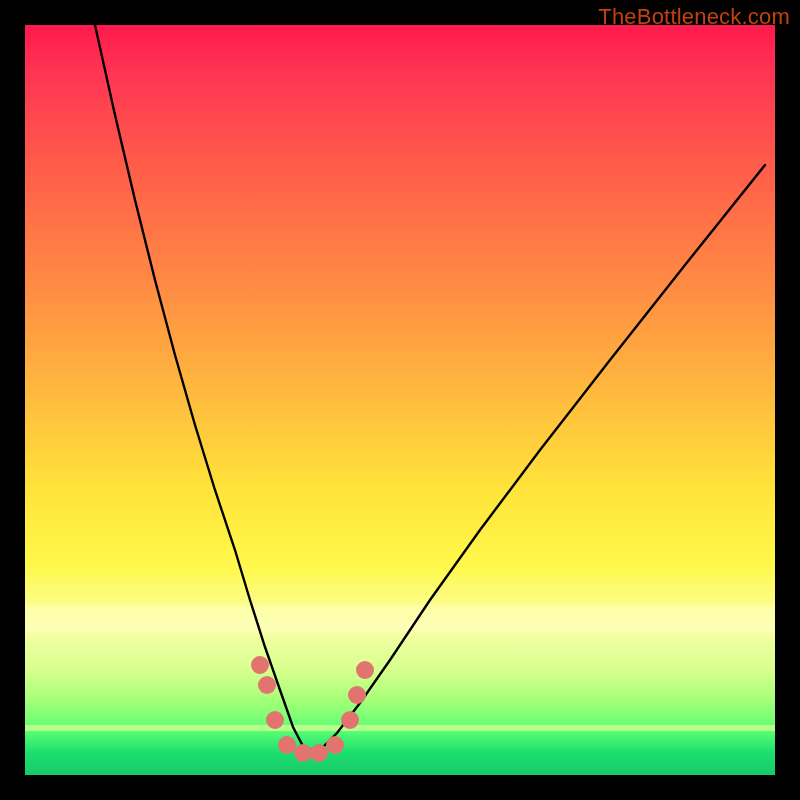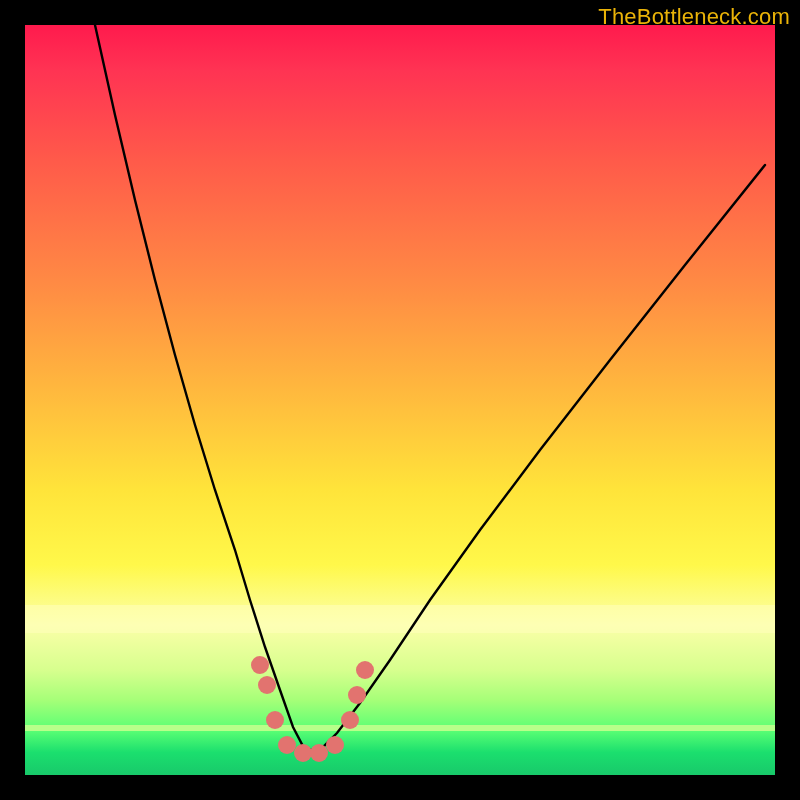--- a/index.html
+++ b/index.html
@@ -63,21 +63,21 @@
     position: absolute;
     top: 0;
     left: 0;
     width: 750px;
     height: 750px;
   }
   .watermark {
     position: absolute;
     top: 4px;
     right: 10px;
-    color: #eab308;
+    color: #c2410c;
     font-size: 22px;
     letter-spacing: 0.2px;
     user-select: none;
   }
 </style>
 </head>
 <body>
 
 <div class="frame">
   <div class="plot">

